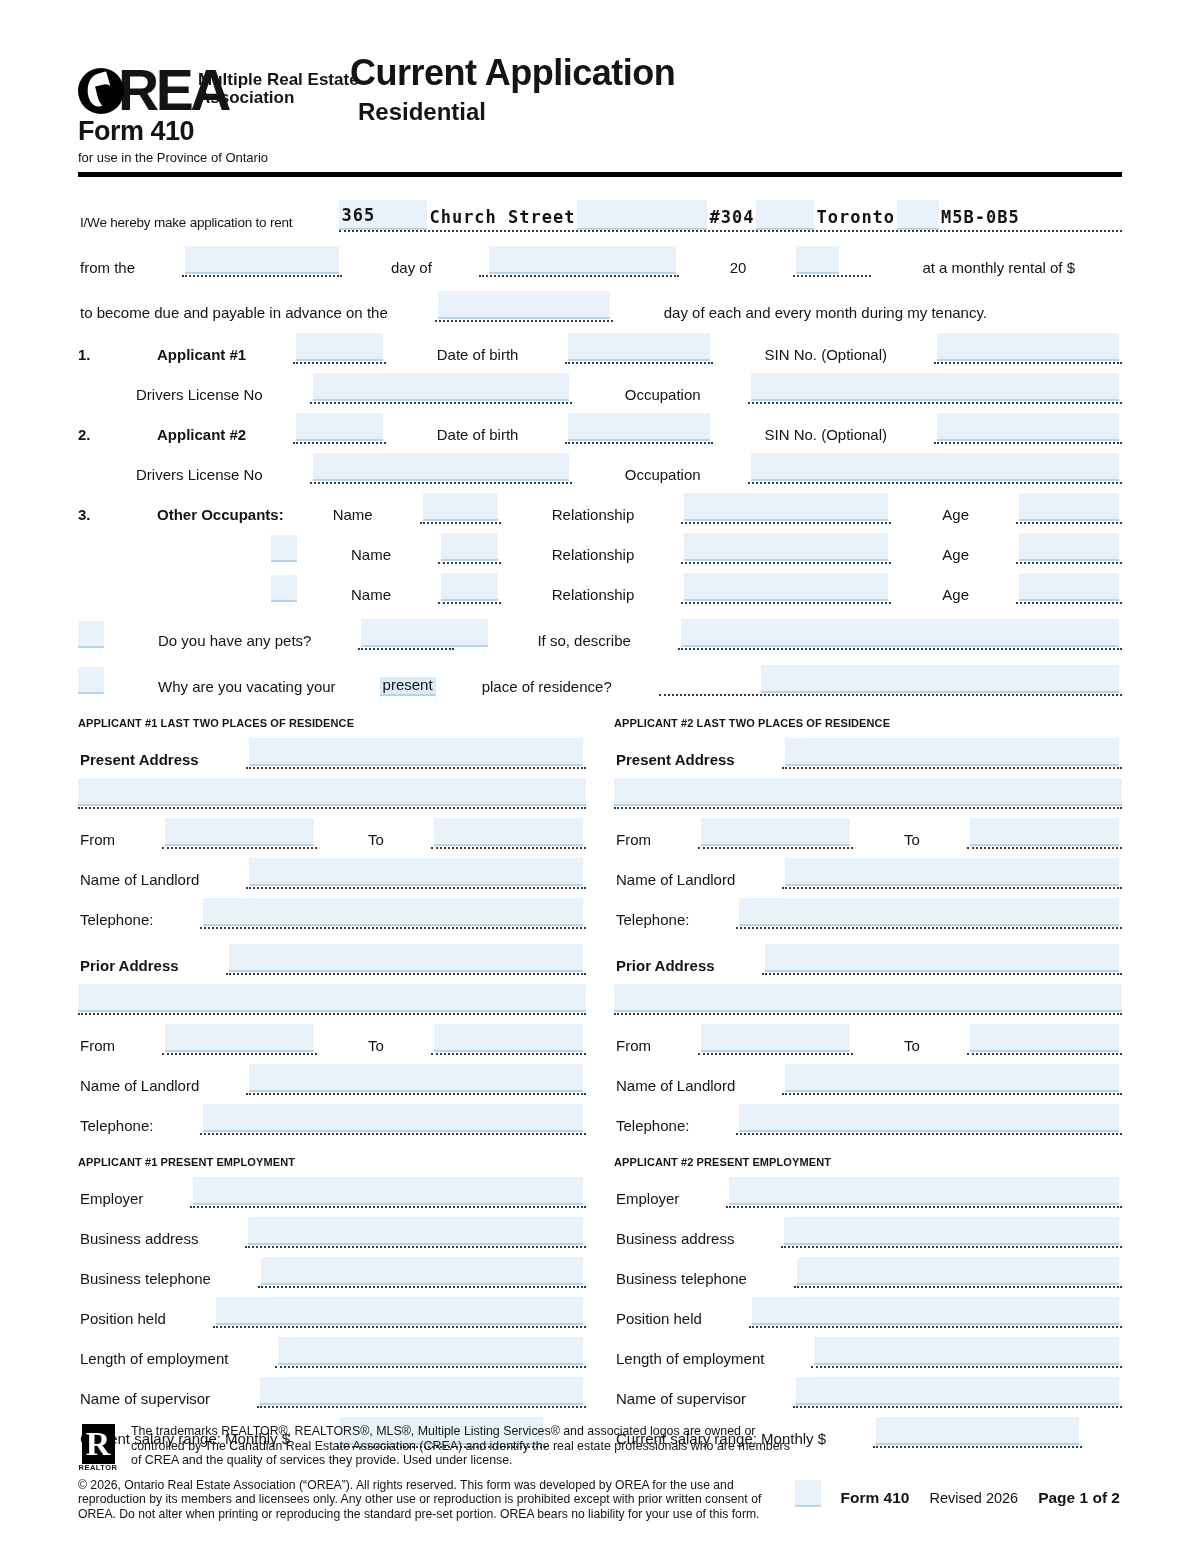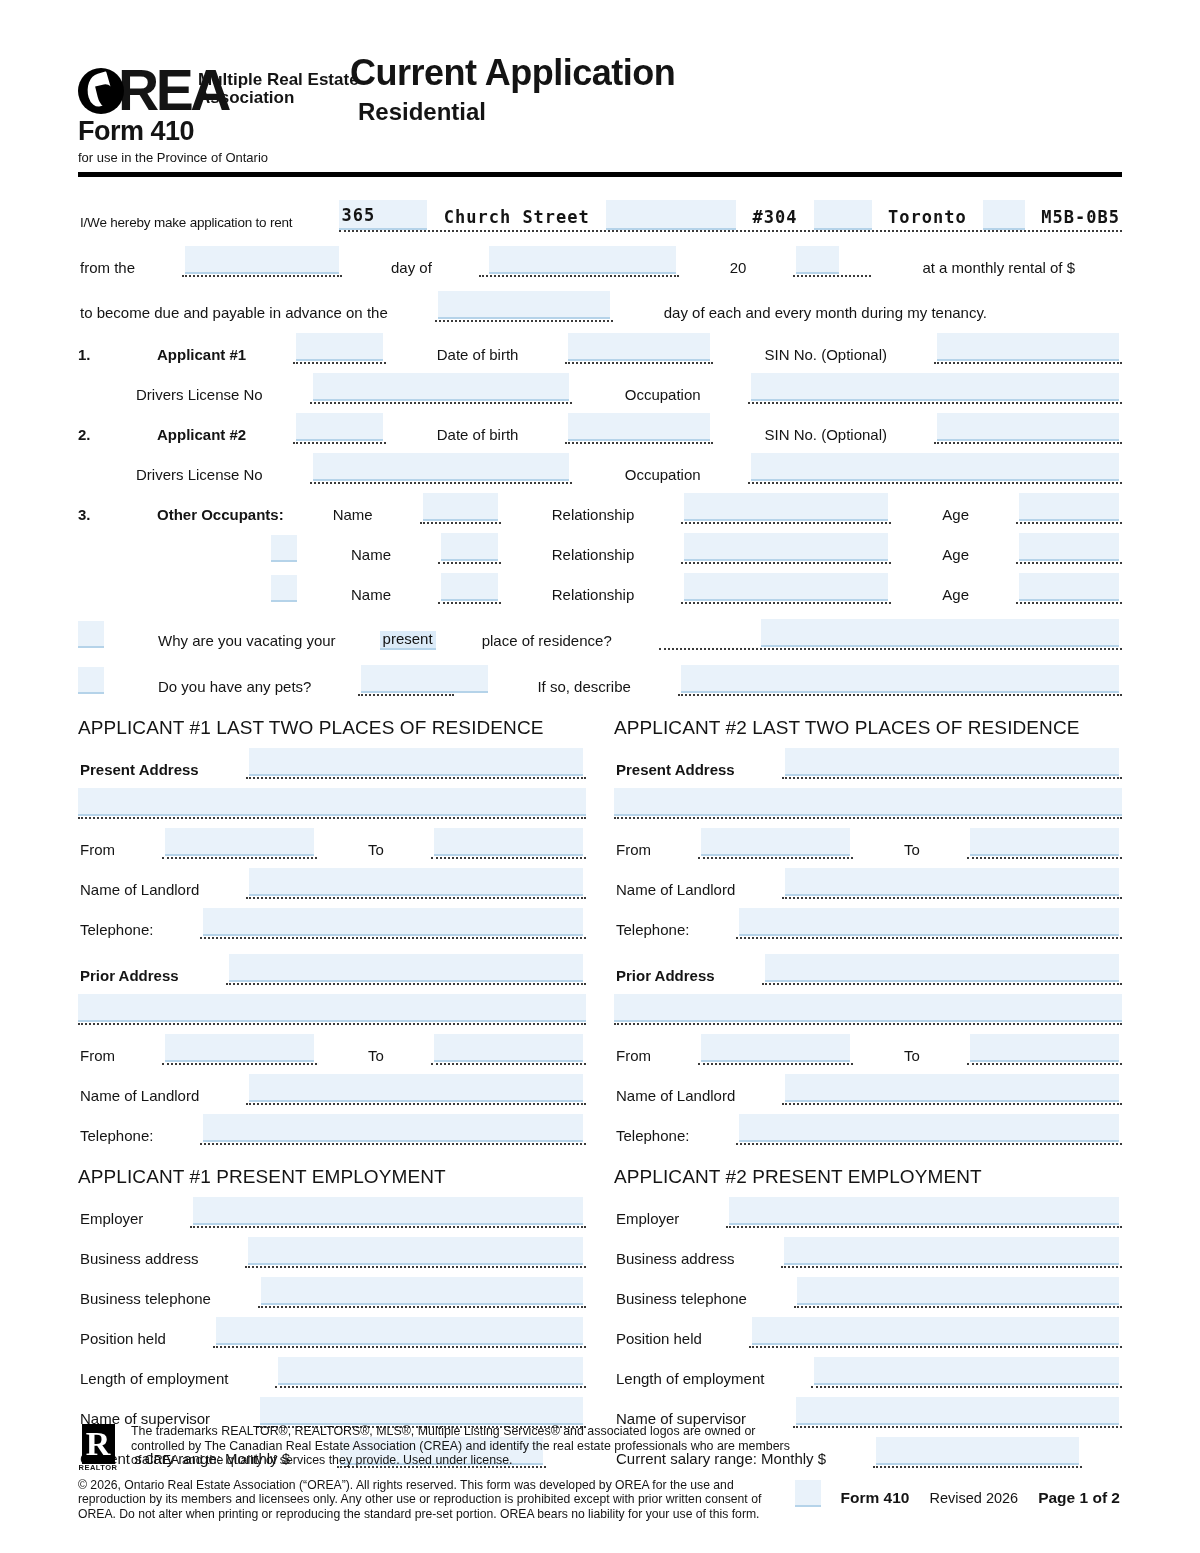--- a/index.html
+++ b/index.html
@@ -29,34 +29,34 @@
   .num{width:36px;font-weight:700;font-size:15px;padding-bottom:1px;}
   .dots{position:relative;height:30px;border-bottom:2px dotted #3a3a3a;}
   .grow{flex:1;}
   .bx{position:absolute;bottom:1px;left:3px;right:3px;height:26px;background:#e9f2fa;border-bottom:2px solid #b5d3e9;}
   .mb{width:26px;height:25px;background:#e9f2fa;border-bottom:2px solid #b5d3e9;margin:0 11px 2px 0;flex:none;}
   .hl{background:#dcebf8;border-bottom:2px solid #b5d3e9;}
 
   
   .intro .row{margin-top:13px;}
   .intro .row:first-child{margin-top:17px;}
-  .l1{flex:1;display:flex;align-items:flex-end;justify-content:space-between;border-bottom:2.5px dotted #3a3a3a;height:36px;}
+  .l1{flex:1;display:flex;align-items:flex-end;border-bottom:2.5px dotted #3a3a3a;height:36px;}
   .fb{height:28px;background:#e9f2fa;border-bottom:2px solid #b5d3e9;display:flex;align-items:flex-end;flex:none;}
   .tv{font-family:"DejaVu Sans Mono",monospace;font-weight:700;font-size:17px;letter-spacing:1px;padding:0 2px 3px;white-space:nowrap;}
   .narrow{font-size:13.5px;letter-spacing:-.2px;}
 
   
   .frm .row{margin-top:8px;}
   .ind{margin-left:56px;}
   .occ-sp{width:152px;flex:none;}
 
   
   .cols{display:flex;gap:28px;}
   .col{flex:1;min-width:0;}
-  .sect{font-weight:400;font-size:19px;letter-spacing:.1px;margin:21px 0 2px;}
+  .sect{font-weight:700;font-size:11px;letter-spacing:.1px;margin:21px 0 2px;}
   .col .row{margin-top:8px;}
 
   
   .footer{position:absolute;left:78px;right:78px;top:1424px;font-size:12.4px;line-height:1.18;}
   .tm-row{display:flex;gap:13px;width:725px;}
   .rlogo{flex:none;width:40px;text-align:center;}
   .rlogo .sq{width:33px;height:40px;background:#000;color:#fff;font-family:"Liberation Serif",serif;
     font-weight:700;font-size:34px;line-height:40px;text-align:center;margin:0 auto;}
   .rlogo .cap{font-size:7.5px;font-weight:700;letter-spacing:.5px;}
   .cp{width:710px;margin-top:5px;font-size:12.2px;}
@@ -231,37 +231,37 @@
           <div class="bx"></div>
         </div>
       <span class="lbl" style="padding-left:10px">Age</span>
       <div class="dots" style="width:106px">
           <div class="bx"></div>
         </div>
     </div>
 
     <div class="row" style="margin-top:14px">
       <div class="mb"></div>
+      <span class="lbl">Do you have any pets?</span>
+      <div class="dots" style="width:96px">
+          <div class="bx" style="right:-34px"></div>
+        </div>
+      <span class="lbl" style="padding-left:42px">If so, describe</span>
+      <div class="dots grow">
+          <div class="bx"></div>
+        </div>
+    </div>
+
+    <div class="row" style="margin-top:14px">
+      <div class="mb"></div>
       <span class="lbl" style="padding-right:0">Why are you vacating your</span>
       <span class="lbl hl" style="padding:0 3px 1px;margin:0 3px">present</span>
       <span class="lbl">place of residence?</span>
       <div class="dots grow">
           <div class="bx" style="left:22%"></div>
-        </div>
-    </div>
-
-    <div class="row" style="margin-top:14px">
-      <div class="mb"></div>
-      <span class="lbl">Do you have any pets?</span>
-      <div class="dots" style="width:96px">
-          <div class="bx" style="right:-34px"></div>
-        </div>
-      <span class="lbl" style="padding-left:42px">If so, describe</span>
-      <div class="dots grow">
-          <div class="bx"></div>
         </div>
     </div>
   </div>
 
   <div class="cols">
     <div class="col">
       <div class="sect">APPLICANT #1 LAST TWO PLACES OF RESIDENCE</div>
       <div class="row">
           <span class="lbl b">Present Address</span>
         <div class="dots grow">

